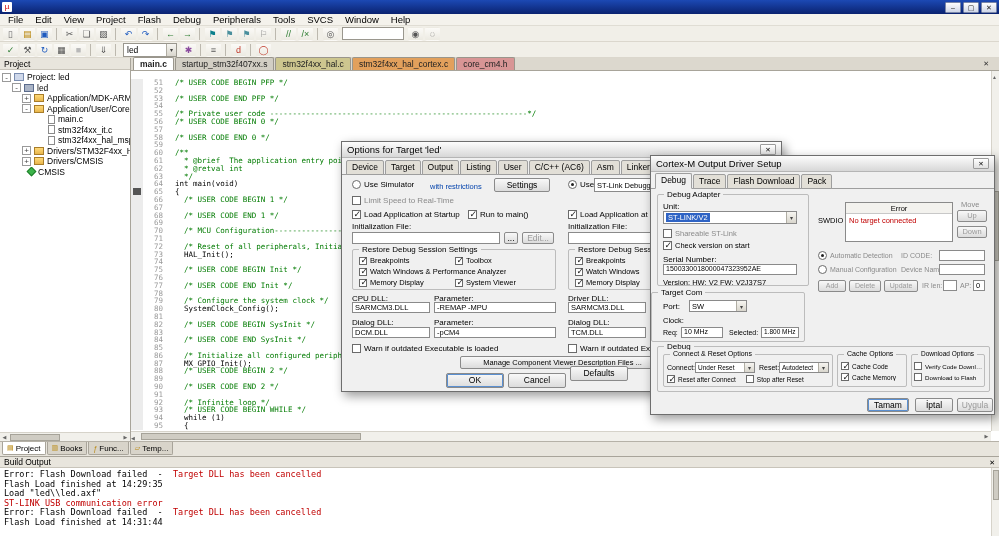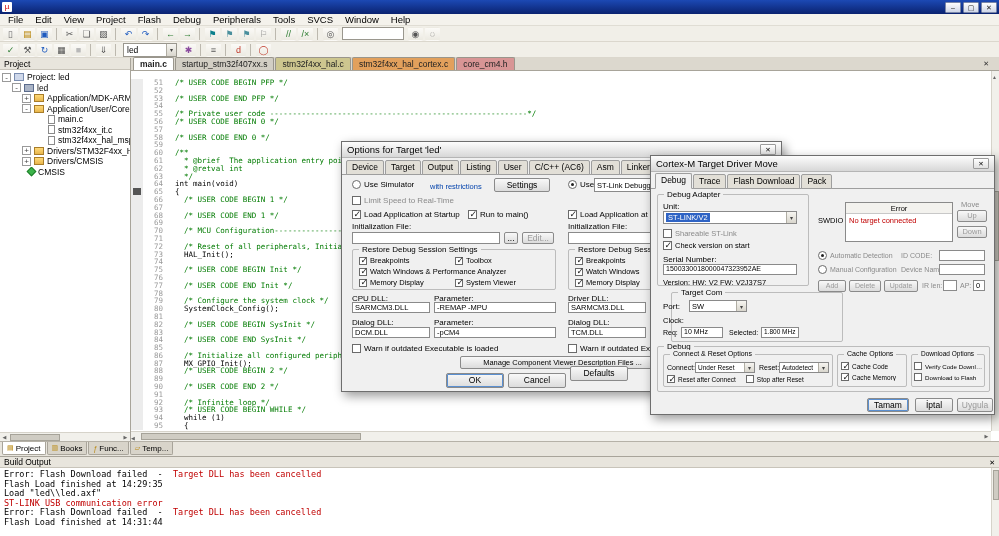--- a/index.html
+++ b/index.html
@@ -818,21 +818,21 @@
 
     <span class="btn" style="left:118px;top:214px;width:205px;height:13px;line-height:11px;font-size:7.5px">Manage Component Viewer Description Files ...</span>
     <span class="btn def" style="left:104px;top:231px;width:58px;height:15px;line-height:13px">OK</span>
     <span class="btn" style="left:166px;top:231px;width:58px;height:15px;line-height:13px">Cancel</span>
     <span class="btn" style="left:228px;top:224px;width:58px;height:15px;line-height:13px">Defaults</span>
     <span class="btn" style="left:375px;top:231px;width:58px;height:15px;line-height:13px">Help</span>
   </div>
 
   <div class="dlg" style="left:650px;top:155px;width:345px;height:260px;z-index:20">
     <div class="dlg-title">
-      <span>Cortex-M Target Driver Move</span>
+      <span>Cortex-M Output Driver Setup</span>
       <span class="dlg-close">✕</span>
     </div>
     <div class="tabstrip">
   <span class="tab active">Debug</span>
 
   <span class="tab">Trace</span>
 
   <span class="tab">Flash Download</span>
 
   <span class="tab">Pack</span>
@@ -879,21 +879,21 @@
     <span class="lbl gray" style="left:250px;top:110px;font-size:7px">Device Name:</span>
     <span class="inp" style="left:288px;top:108px;width:46px;height:11px"></span>
     <span class="btn dis" style="left:167px;top:124px;width:28px;height:12px;line-height:10px;font-size:7px">Add</span>
     <span class="btn dis" style="left:198px;top:124px;width:32px;height:12px;line-height:10px;font-size:7px">Delete</span>
     <span class="btn dis" style="left:233px;top:124px;width:34px;height:12px;line-height:10px;font-size:7px">Update</span>
     <span class="lbl gray" style="left:271px;top:126px;font-size:7px">IR len:</span>
     <span class="inp" style="left:292px;top:124px;width:14px;height:11px"></span>
     <span class="lbl gray" style="left:309px;top:126px;font-size:7px">AP:</span>
     <span class="inp" style="left:322px;top:124px;width:12px;height:11px">0</span>
 
-    <div class="grp" style="left:20px;top:136px;width:172px;height:50px">
+    <div class="grp" style="left:0;top:136px;width:154px;height:50px">
       <span class="grp-label">Target Com</span>
     </div>
     <span class="lbl" style="left:12px;top:146px">Port:</span>
     <span class="comboc" style="left:38px;top:144px;width:58px;height:12px">
       <span>SW</span>
       <span class="arr">▾</span>
     </span>
     <span class="lbl" style="left:12px;top:160px;font-size:7.5px">Clock:</span>
     <span class="lbl" style="left:12px;top:173px;font-size:7px">Req:</span>
     <span class="inp" style="left:30px;top:171px;width:42px;height:11px;font-size:7px">10 MHz</span>

